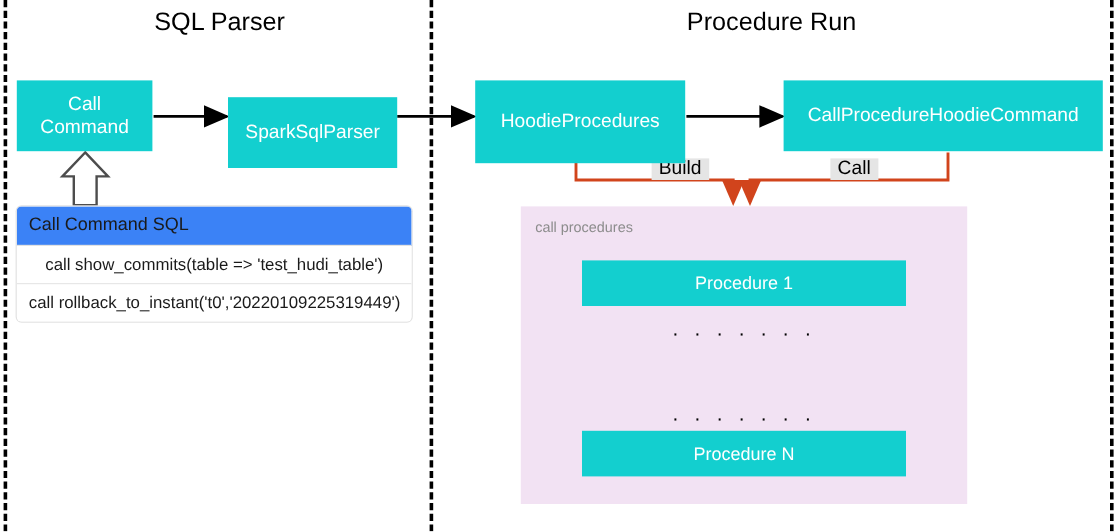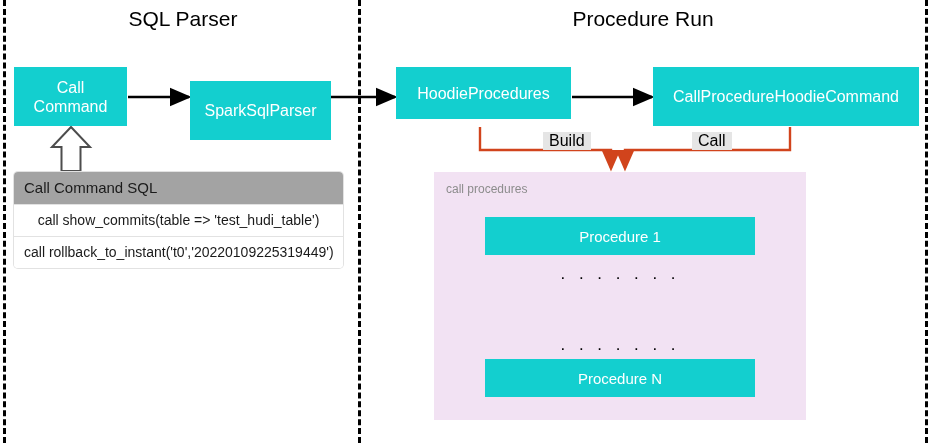--- a/index.html
+++ b/index.html
@@ -56,21 +56,21 @@
     left: 14px;
     top: 172px;
     width: 329px;
     box-sizing: border-box;
     border-radius: 4px;
     overflow: hidden;
     background: #ffffff;
     box-shadow: 0 0 0 1px #E2E2E2;
   }
   .sqlhead {
-    background: #a3a3a3;
+    background: #3b82f6;
     color: #1a1a1a;
     font-size: 15px;
     padding: 7px 10px 8px 10px;
     border-bottom: 1px solid #E2E2E2;
   }
   .sqlrow {
     background: #ffffff;
     color: #1a1a1a;
     font-size: 14px;
     padding: 7px 10px 8px 10px;
@@ -155,21 +155,21 @@
     <span>
       <span>Call</span><br>
       <span>Command</span>
     </span>
   </div>
 
   <div class="cyanbox" style="left:190px; top:81px; width:141px; height:59px;">
     <span>SparkSqlParser</span>
   </div>
 
-  <div class="cyanbox" style="left:396px; top:67px; width:175px; height:52px;">
+  <div class="cyanbox" style="left:396px; top:67px; width:175px; height:69px;">
     <span>HoodieProcedures</span>
   </div>
 
   <div class="cyanbox" style="left:653px; top:67px; width:266px; height:59px;">
     <span>CallProcedureHoodieCommand</span>
   </div>
 
   <div class="sqltable">
     <div class="sqlhead">Call Command SQL</div>
     <div class="sqlrow">call show_commits(table =&gt; 'test_hudi_table')</div>

